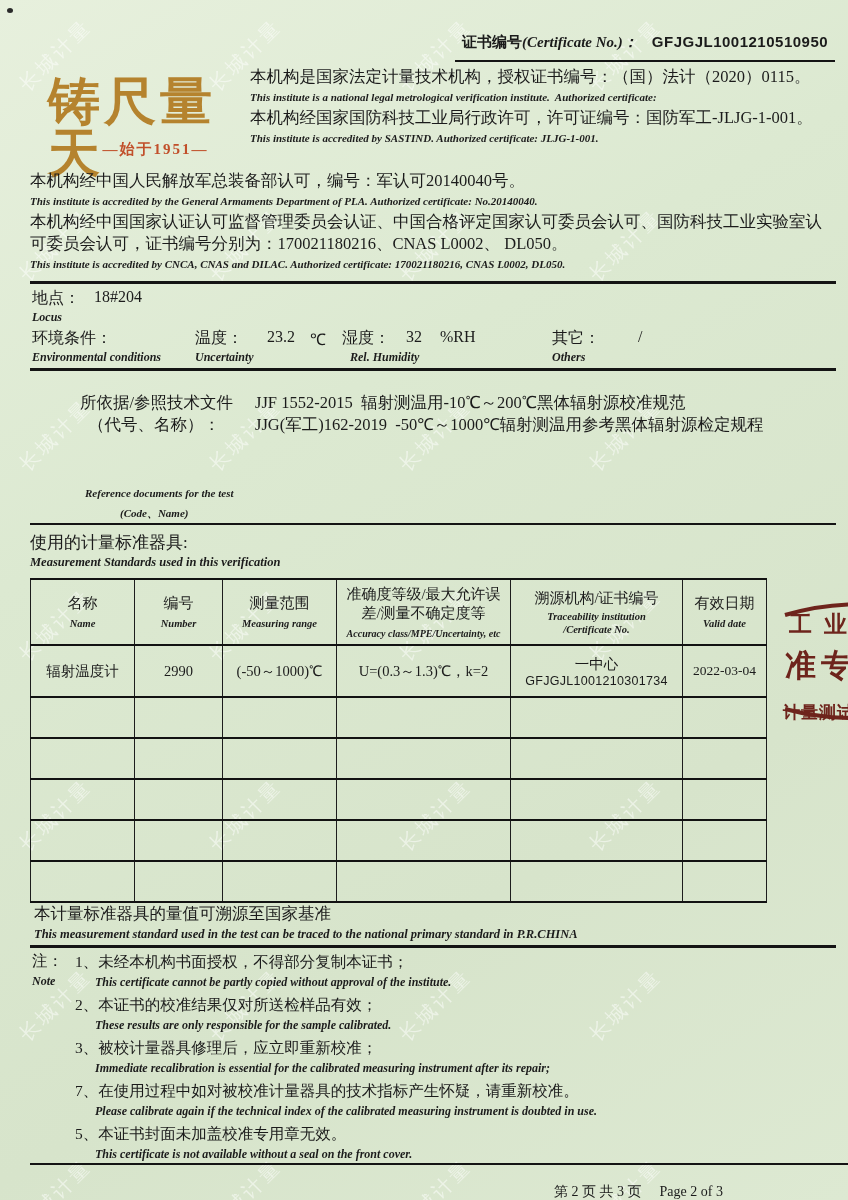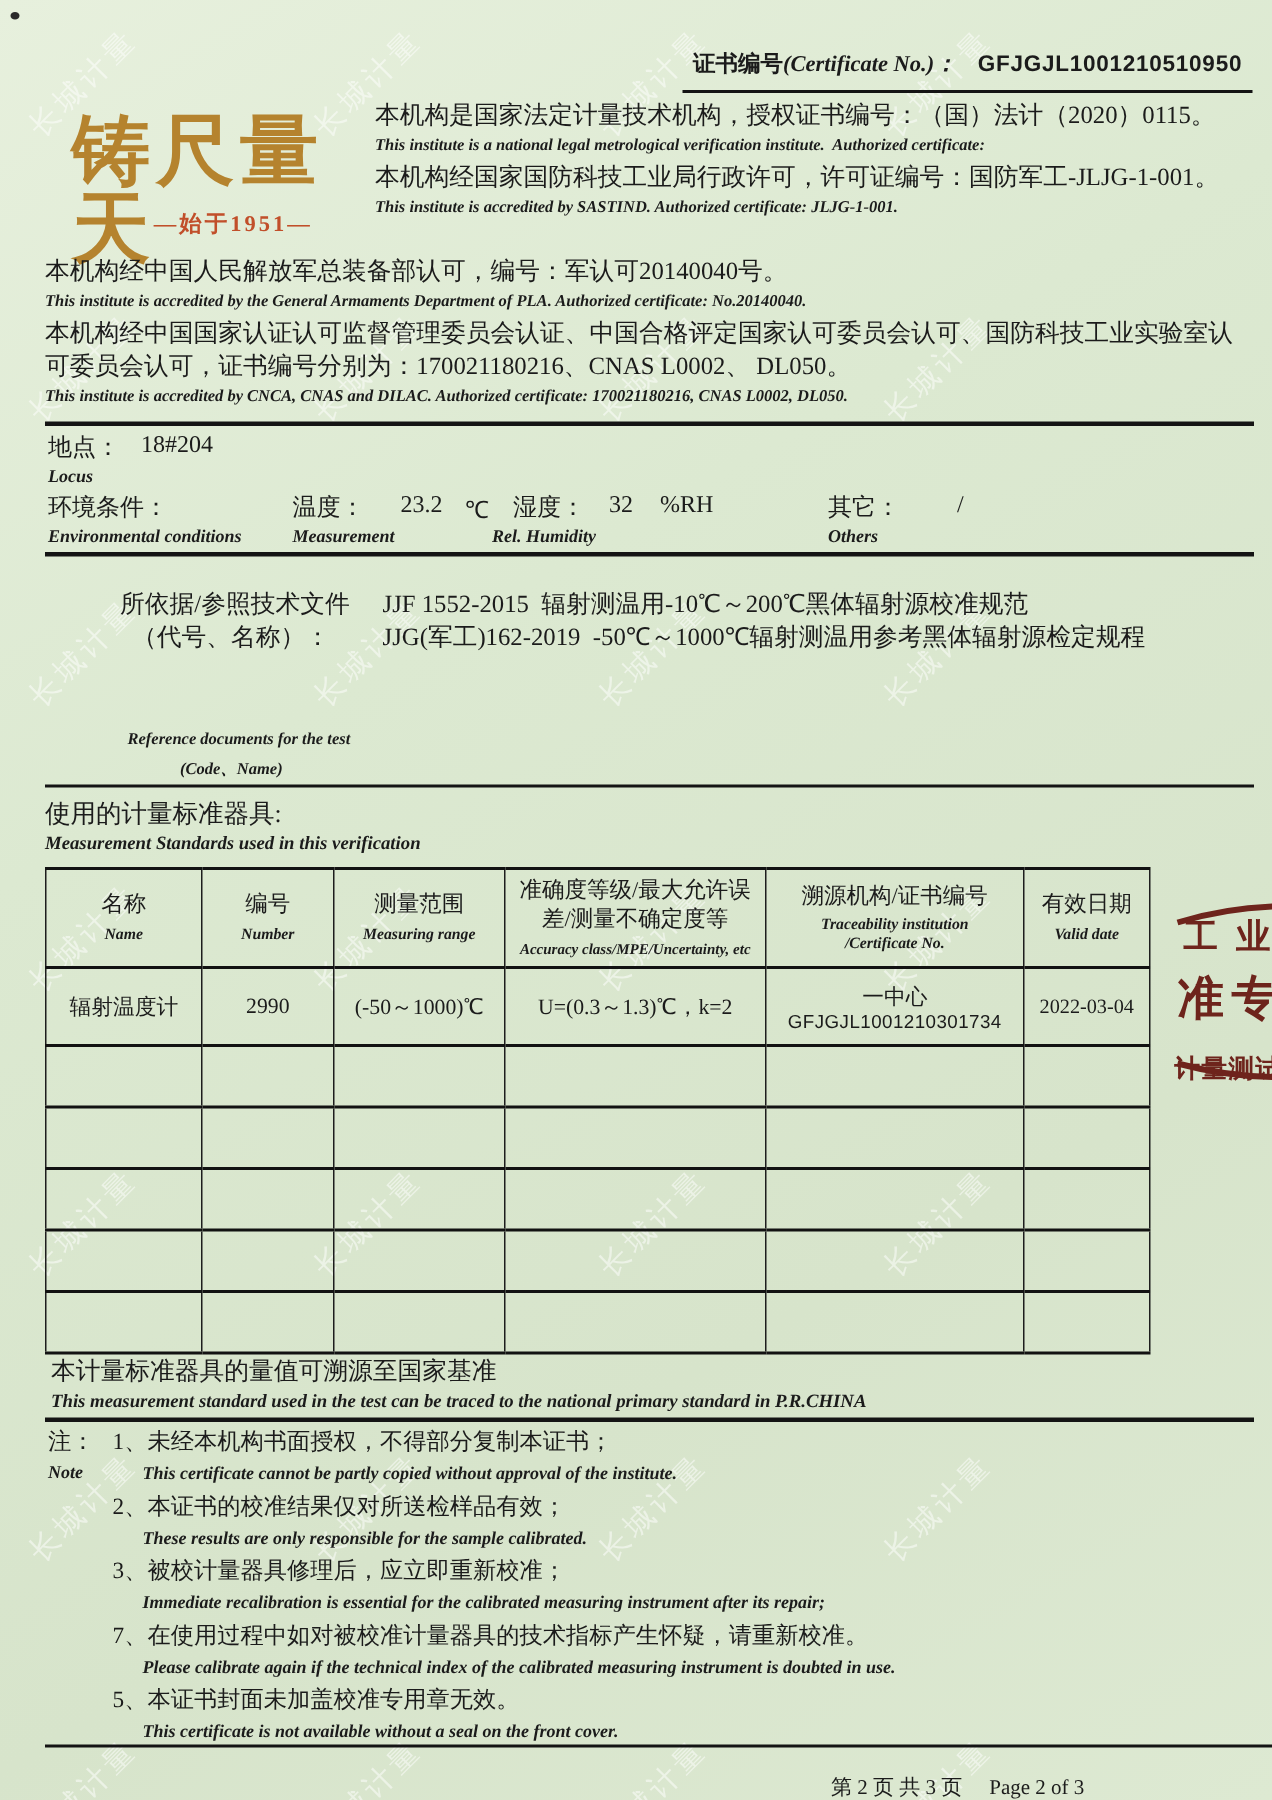--- a/index.html
+++ b/index.html
@@ -143,22 +143,22 @@
     <span class="abs" style="top:42px;left:165px;font-family:Liberation Mono, monospace;">温度：</span>
     <span class="abs" style="top:42px;left:237px;">23.2</span>
     <span class="abs" style="top:42px;left:280px;">℃</span>
     <span class="abs" style="top:42px;left:312px;">湿度：</span>
     <span class="abs" style="top:42px;left:376px;">32</span>
     <span class="abs" style="top:42px;left:410px;">%RH</span>
     <span class="abs" style="top:42px;left:522px;text-align:center;">其它：</span>
     <span class="abs" style="top:42px;left:608px;">/</span>
 
     <span class="abs lab-en" style="top:64px;left:2px;">Environmental conditions</span>
-    <span class="abs lab-en" style="top:64px;left:165px;">Measurement</span>
-    <span class="abs lab-en" style="top:64px;left:298px;">Rel. Humidity</span>
+    <span class="abs lab-en" style="top:64px;left:165px;">Uncertainty</span>
+    <span class="abs lab-en" style="top:64px;left:320px;">Rel. Humidity</span>
     <span class="abs lab-en" style="top:64px;left:522px;">Others</span>
   </div>
 
   <div class="hr" style="top:368px;width:806px;height:2.5px;"></div>
 
   <div class="refdocs">
     <span class="abs cnline" style="top:0;left:50px;">所依据/参照技术文件</span>
     <span class="abs cnline" style="top:22px;left:58px;">（代号、名称）：</span>
     <span class="abs cnline" style="top:0;left:225px;">JJF 1552-2015  辐射测温用-10℃～200℃黑体辐射源校准规范</span>
     <span class="abs cnline" style="top:22px;left:225px;">JJG(军工)162-2019  -50℃～1000℃辐射测温用参考黑体辐射源检定规程</span>

